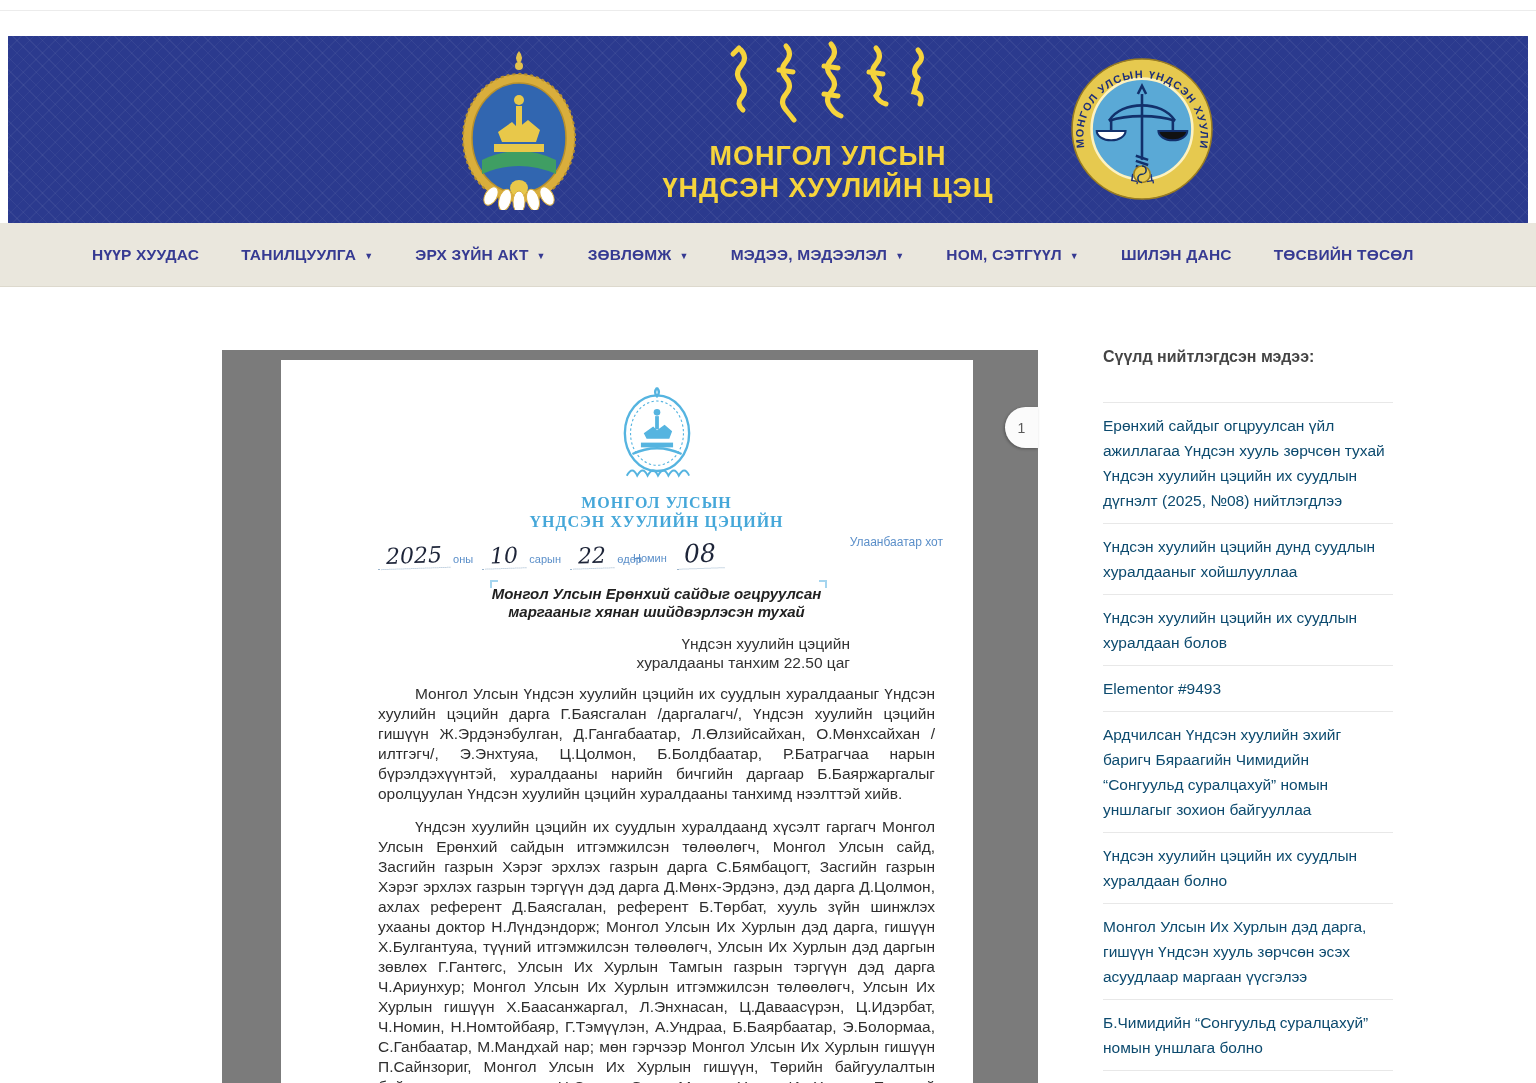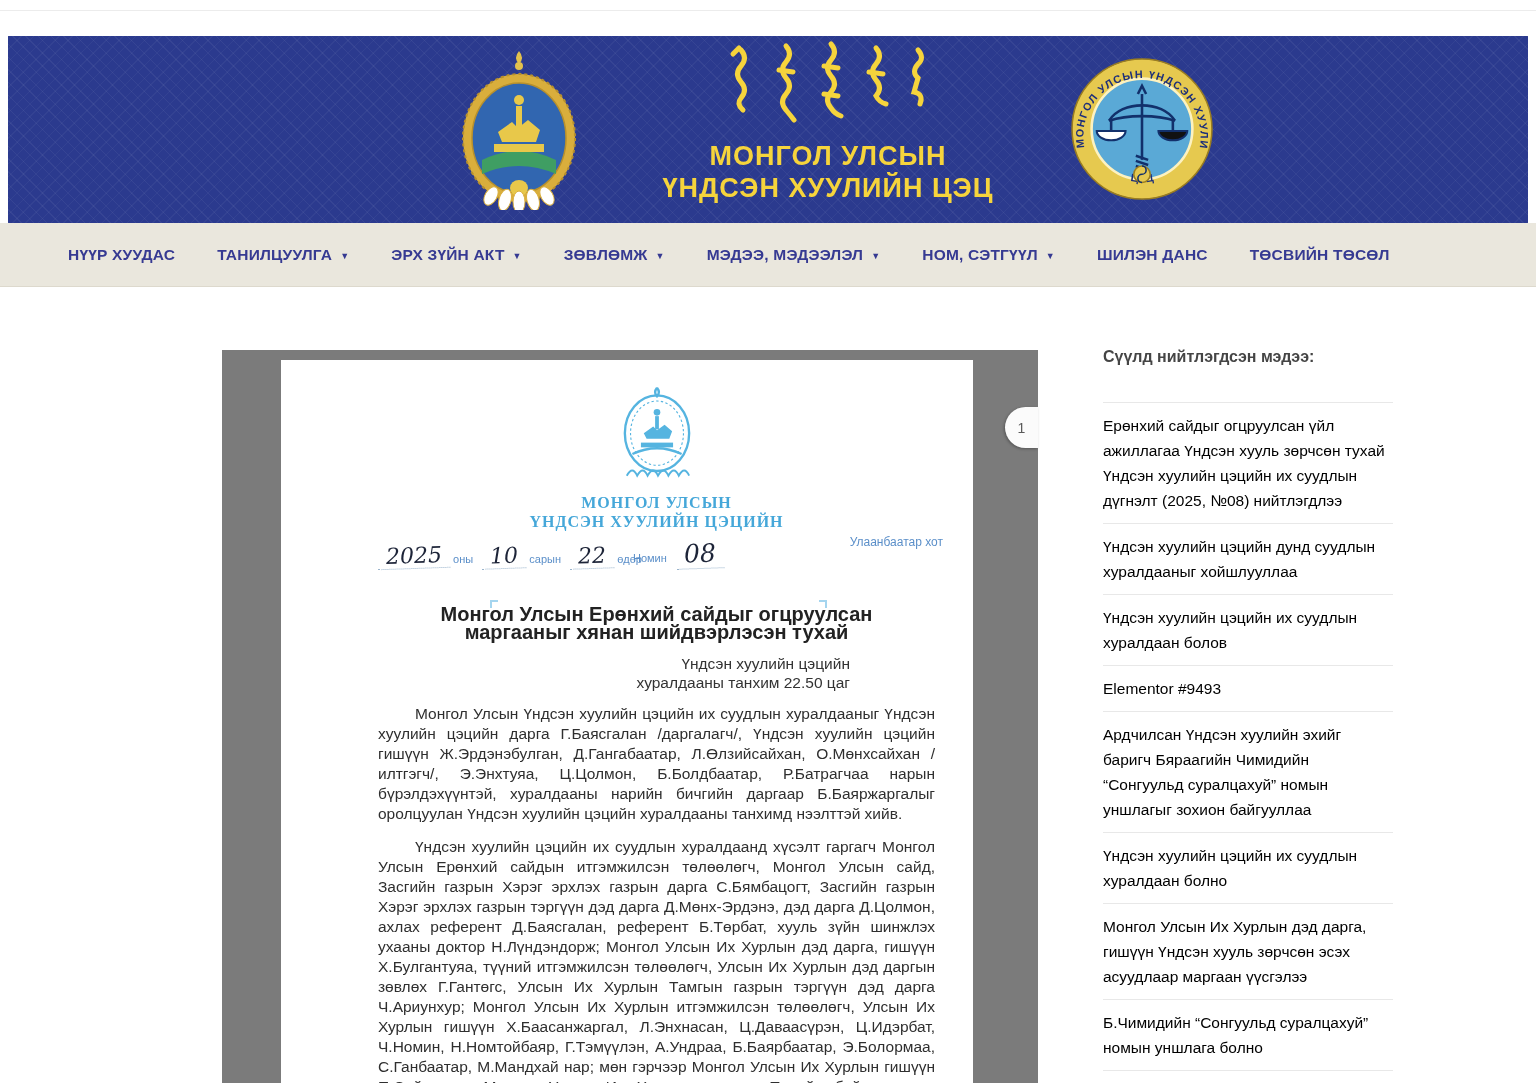--- a/index.html
+++ b/index.html
@@ -18,21 +18,21 @@
       repeating-linear-gradient(-45deg, rgba(255,255,255,0.04) 0 1px, transparent 1px 9px); }
   .emblem-wrap { position:absolute; left:450px; top:12px; width:122px; height:162px; }
   .script-wrap { position:absolute; left:575px; top:4px; width:490px; text-align:center; }
   .script-wrap svg { display:inline-block; }
   .banner-title { color:#f6d43c; font-weight:bold; font-size:27px; letter-spacing:1px;
     line-height:32px; text-align:center; }
   .seal-wrap { position:absolute; left:1062px; top:20px; width:144px; height:146px; }
 
   
   .nav { height:64px; background:#eae7dd; border-bottom:1px solid #ddd9cd;
-    display:flex; align-items:center; padding-left:68px; gap:42px; }
+    display:flex; align-items:center; padding-left:92px; gap:42px; }
   .nav-item { color:#363a92; font-weight:bold; font-size:15.5px; letter-spacing:0.2px;
     cursor:pointer; white-space:nowrap; display:flex; align-items:center; }
   .nav-item .caret { font-size:9px; margin-left:8px; transform:translateY(1px); }
 
   
   .content { position:relative; height:796px; background:#fff; }
 
   
   .viewer { position:absolute; left:222px; top:63px; width:816px; height:733px; background:#7b7b7b; }
   .page { position:absolute; left:59px; top:10px; width:692px; height:723px; background:#fff;
@@ -52,38 +52,38 @@
   .date-line { position:relative; margin-top:13px; height:26px; font-size:11px; color:#5b8fc9; }
   .hand { font-family:"DejaVu Serif", serif; font-style:italic; font-size:22px; color:#1d2438;
     display:inline-block; transform:rotate(-2deg); padding:0 8px; border-bottom:1px dotted #9ab4cc; }
   .hand.big { font-size:25px; }
   .date-left { position:absolute; left:0; bottom:0; white-space:nowrap; }
   .date-mid  { position:absolute; left:255px; bottom:0; white-space:nowrap; }
   .date-right{ position:absolute; right:-8px; bottom:20px; font-size:12px; }
   .date-lbl { margin-right:6px; }
 
   
-  .doc-title { position:relative; margin-top:36px; text-align:center; font-weight:bold;
-    font-size:20px; line-height:18px; color:#222; }
+  .doc-title { position:relative; margin-top:16px; text-align:center; font-weight:bold;
+    font-size:15px; line-height:18px; color:#222;font-style:italic; }
   .tick { position:absolute; width:8px; height:8px; }
   .tick-l { left:112px; top:-5px; border-left:2px solid #a5d5ef; border-top:2px solid #a5d5ef; }
   .tick-r { right:108px; top:-5px; border-right:2px solid #a5d5ef; border-top:2px solid #a5d5ef; }
 
   .session { margin-top:13px; margin-right:85px; text-align:right; font-size:15.5px;
     line-height:19px; color:#333; }
 
   .para { margin-top:12px; text-align:justify; text-indent:37px; font-size:15.5px;
     line-height:20px; color:#2f2f2f; }
   .para + .para { margin-top:13px; }
 
   
   .sidebar { position:absolute; left:1103px; top:61px; width:290px; }
   .sidebar-heading { font-size:16px; font-weight:bold; color:#454545; margin-bottom:36px; }
   .news-list { border-bottom:1px solid #e8e8e8; }
-  .news-item { border-top:1px solid #e8e8e8; padding:10px 0; color:#000000; font-size:15.5px;
+  .news-item { border-top:1px solid #e8e8e8; padding:10px 0; color:#0c4a6e; font-size:15.5px;
     line-height:25px; cursor:pointer; }
 </style>
 </head>
 <body>
 
 <div class="strip-top">
   <div class="hairline"></div>
 </div>
 
 <div class="banner">

